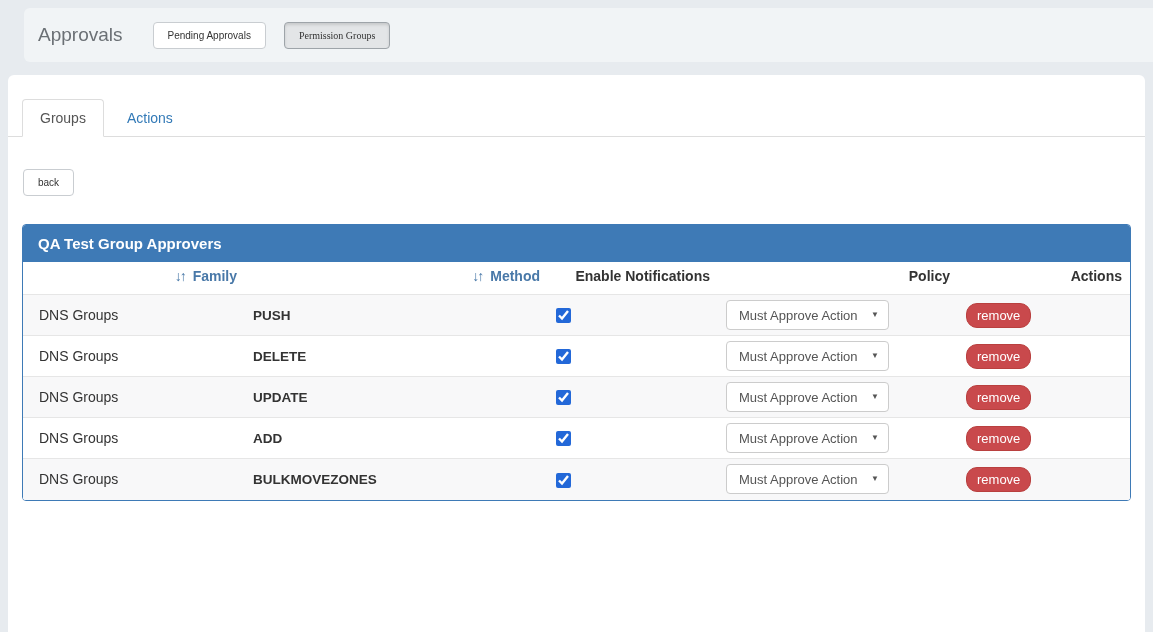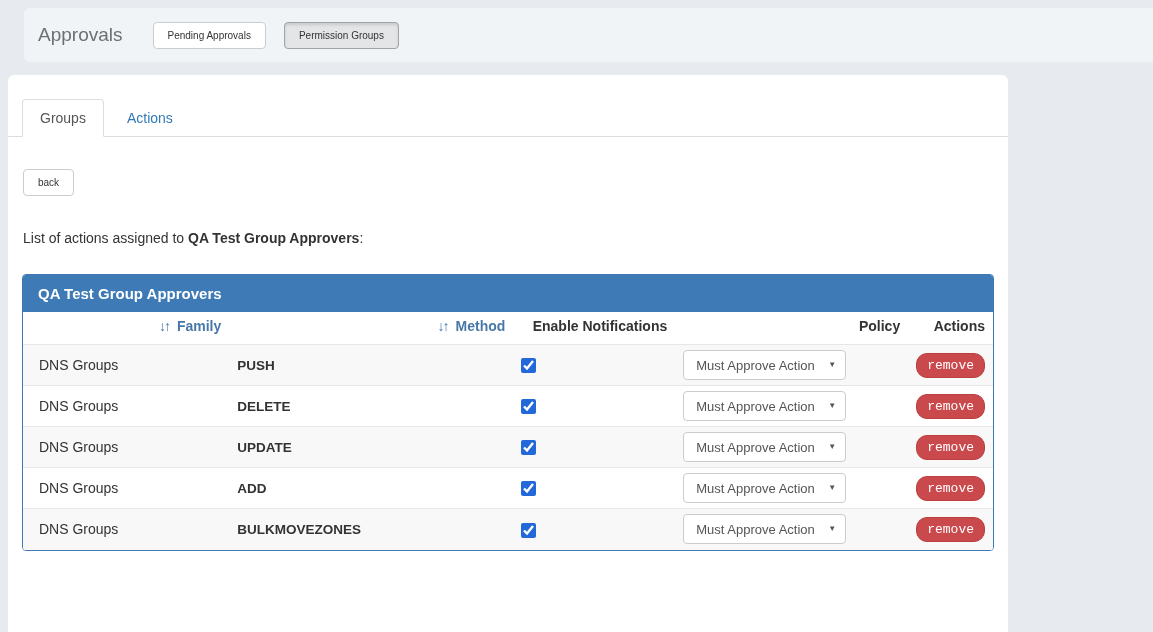--- a/index.html
+++ b/index.html
@@ -18,24 +18,24 @@
     font-size:14px;color:#333;}
   
   .topbar{position:absolute;left:24px;top:8px;width:1137px;height:54px;
     background:var(--bar-bg);border-radius:6px;display:flex;align-items:center;
     padding:0 14px;}
   .topbar .title{font-size:19px;color:#6b7075;margin-right:30px;}
   .btn{background:#fff;border:1px solid #c9cdd1;border-radius:4px;
     padding:7px 14px;font-size:10px;color:#333;cursor:pointer;
     font-family:inherit;}
   .btn.pressed{background:#e3e5e7;border-color:#9ea4a9;
-    box-shadow:inset 0 2px 3px rgba(0,0,0,.12);}
+    box-shadow:inset 0 2px 3px rgba(0,0,0,.12);font-family:Liberation Serif, serif;}
   .topbar .btn + .btn{margin-left:18px;}
   
-  .card{position:absolute;left:8px;top:75px;width:1000px;height:557px;
+  .card{position:absolute;left:8px;top:75px;width:1137px;height:557px;
     background:#fff;border-radius:6px 6px 0 0;overflow:hidden;}
   
   .tabs{padding:24px 0 0 14px;border-bottom:1px solid #ddd;display:flex;}
   .tab{padding:10px 17px;font-size:14px;cursor:pointer;border:1px solid transparent;
     border-radius:4px 4px 0 0;margin-bottom:-1px;}
   .tab.active{background:#fff;border-color:#ddd;border-bottom-color:#fff;color:#555;}
   .tab.link{color:var(--link);margin-left:5px;}
   
   .back-btn{margin:32px 0 0 15px;}
   
@@ -64,41 +64,40 @@
   th .sort{margin-right:8px;letter-spacing:-2px;font-weight:bold;}
   tbody tr{height:41px;border-top:1px solid #e6e6e6;}
   tbody tr:nth-child(odd){background:var(--stripe);}
   td{padding:5px 8px;vertical-align:middle;color:#333;}
   td:first-child{padding-left:16px;}
   td.method{font-weight:bold;font-size:13.5px;}
   input[type=checkbox]{width:15px;height:15px;accent-color:#2368d8;margin:0;
     vertical-align:middle;cursor:pointer;}
   .remove-btn{background:var(--danger);color:#fff;border:1px solid #b9403f;
     border-radius:11px;padding:4px 10px;font-size:13px;cursor:pointer;
-    font-family:Liberation Mono, monospace;}
+    font-family:Liberation Sans, sans-serif;}
 </style>
 </head>
 <body>
 
 <div class="topbar">
   <span class="title">Approvals</span>
   <button class="btn">Pending Approvals</button>
   <button class="btn pressed">Permission Groups</button>
 </div>
 
 <div class="card">
 
   <div class="tabs">
     <div class="tab active">Groups</div>
     <div class="tab link">Actions</div>
   </div>
 
   <button class="btn back-btn">back</button>
 
-  <p class="desc"><span>List of actions assigned to </span><b>QA Test Group Approvers</b><span>:</span></p>
 
   <div class="panel">
     <div class="panel-heading">QA Test Group Approvers</div>
     <div class="panel-body">
 
 
       <table>
         <colgroup>
             <col class="c1">
             <col class="c2">

